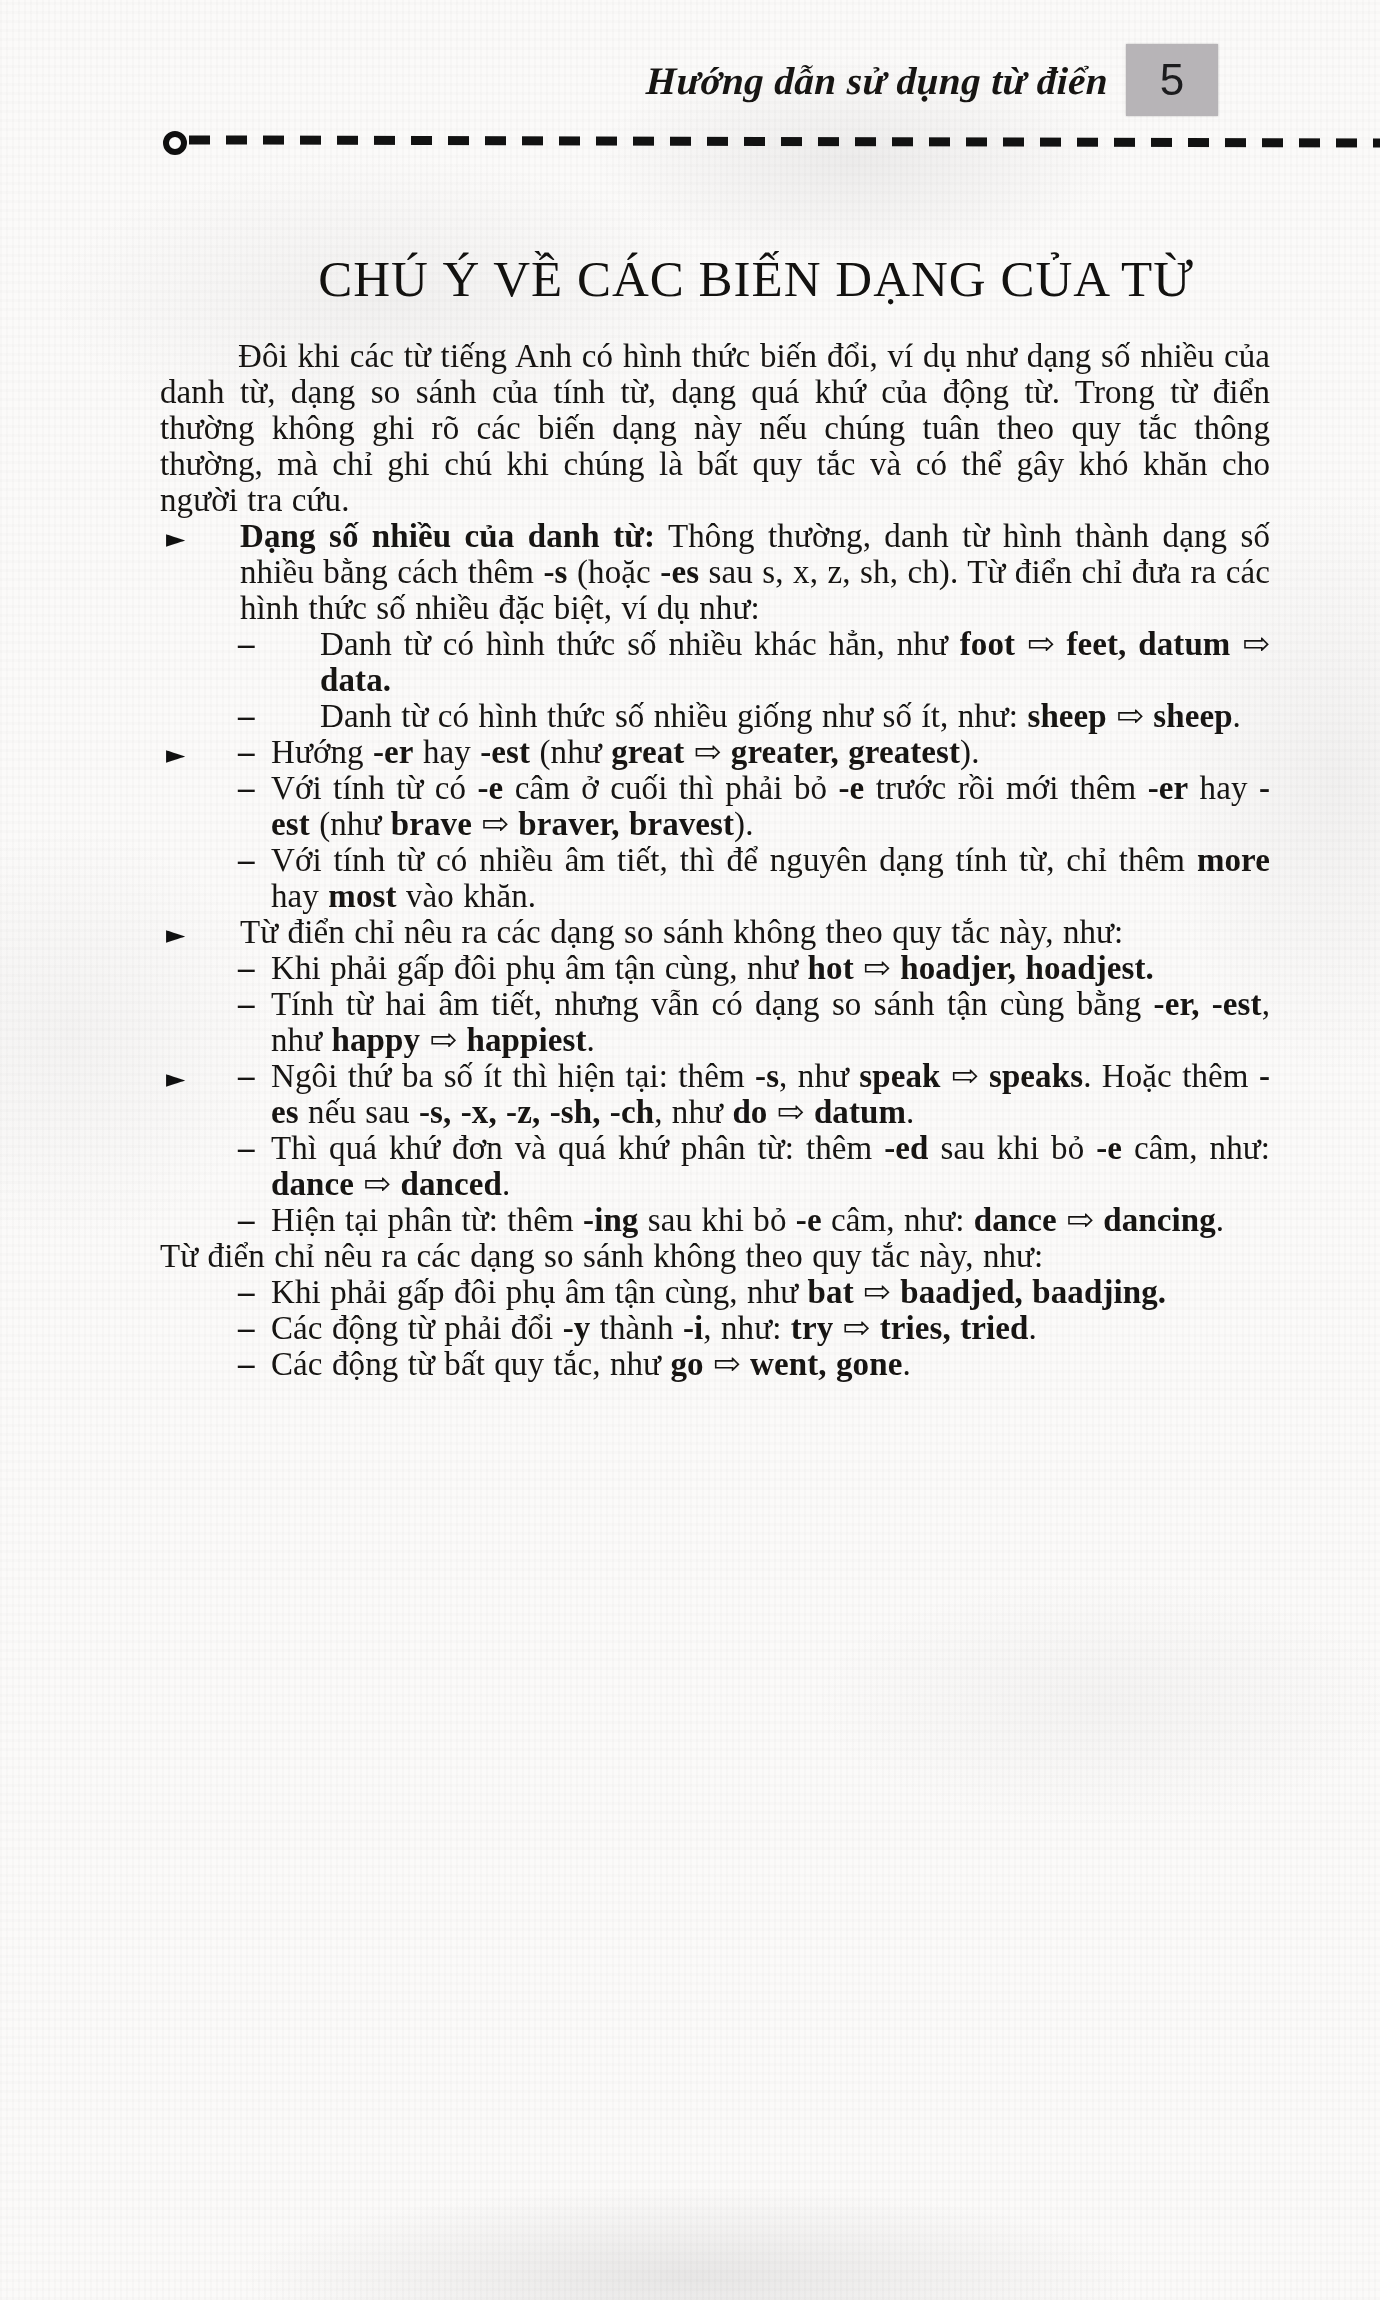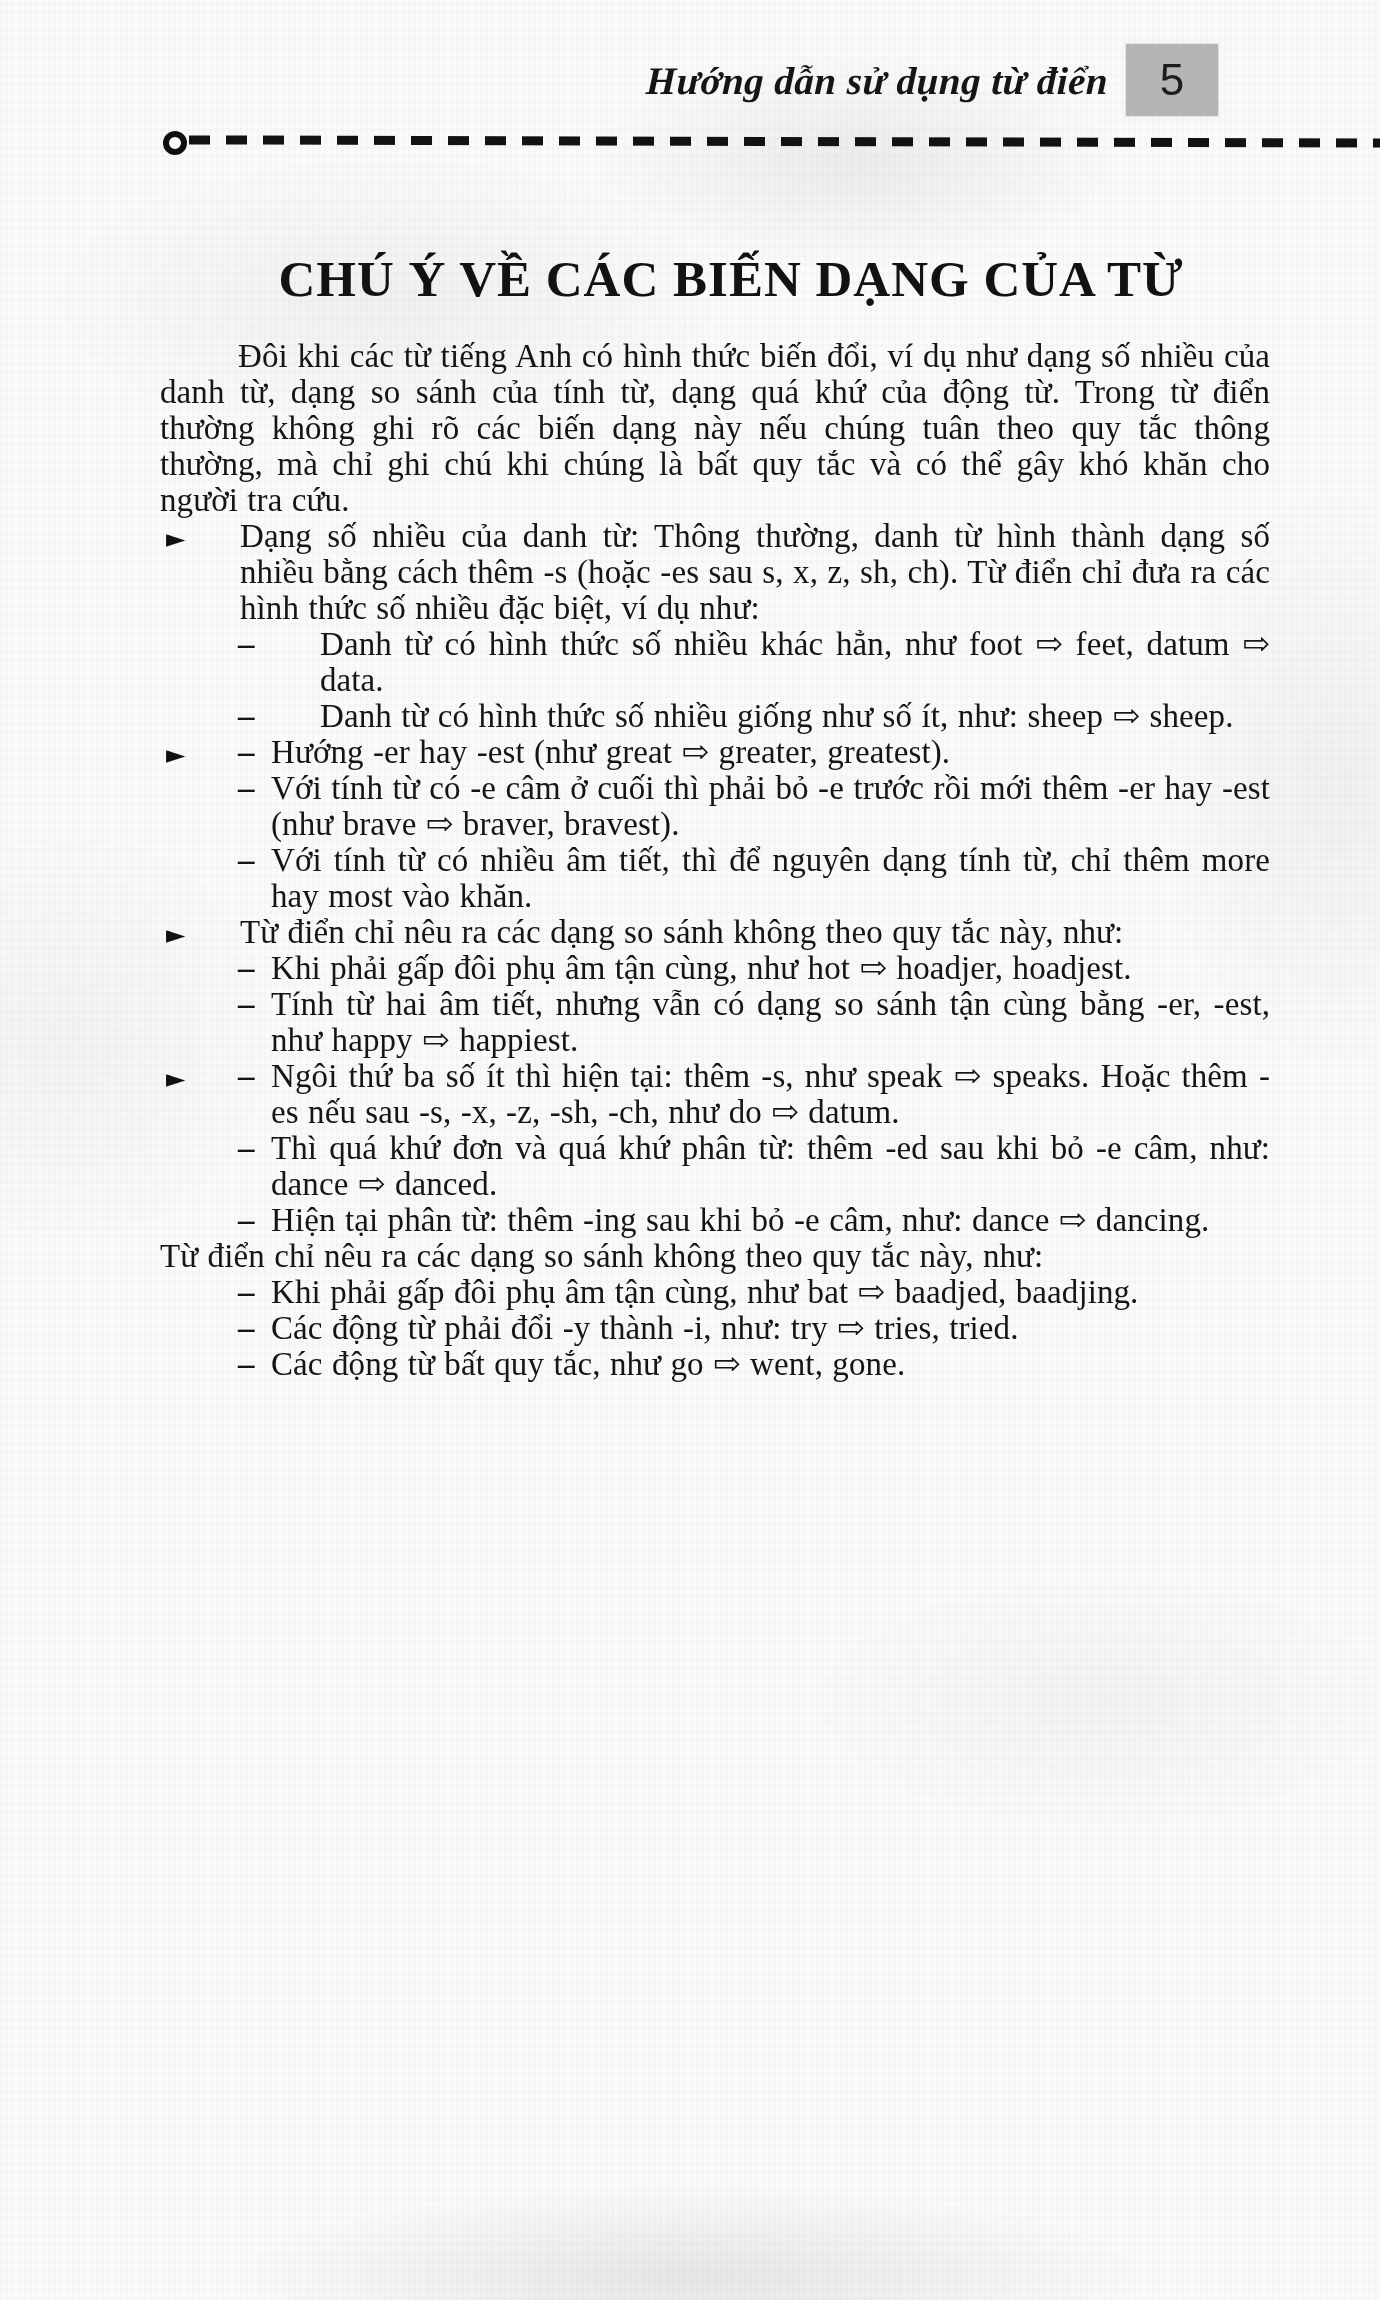--- a/index.html
+++ b/index.html
@@ -43,42 +43,42 @@
     position:absolute;left:163px;top:3px;width:12px;height:12px;
     border:6px solid #0f0f0f;border-radius:50%;background:#fdfdfc;
   }
   .rule .dashes{
     position:absolute;left:189px;right:0;top:9px;height:9px;
     background:repeating-linear-gradient(90deg,#121212 0 21px,rgba(0,0,0,0) 21px 37px);
     transform:rotate(.15deg);
   }
   
   .title{
-    position:absolute;top:243px;left:201px;width:1060px;margin:0;
-    font-size:51px;line-height:72px;font-weight:bold;text-align:center;
+    position:absolute;top:243px;left:226px;width:1060px;margin:0;
+    font-size:51px;line-height:72px;font-weight:normal;text-align:center;
     letter-spacing:1px;white-space:nowrap;color:#131210;
   }
   
   .content{
     position:absolute;top:338px;left:160px;width:1110px;
     font-size:33px;line-height:36px;text-align:justify;
     word-spacing:1px;
   }
   .blk{position:relative;}
   .para-indent{text-indent:78px;}
   .bullet{padding-left:80px;text-indent:0;}
   .bullet .marker{
     position:absolute;left:6px;top:3px;font-size:25px;
     font-family:"DejaVu Sans",sans-serif;color:#101010;
   }
   .sub-wide{margin-left:78px;padding-left:82px;}
   .sub-narrow{margin-left:78px;padding-left:33px;}
   .sub-wide .marker,.sub-narrow .marker{position:absolute;left:0;top:0;font-weight:bold;}
   .flush{}
-  .b{font-weight:normal;}
+  .b{font-weight:bold;}
   .content span{letter-spacing:.1px;}
 </style>
 </head>
 <body>
 
 <div class="paper-noise"></div>
 
 <div class="running-head">
   <span class="running-title">Hướng dẫn sử dụng từ điển</span>
   <span class="pagenum-box">

